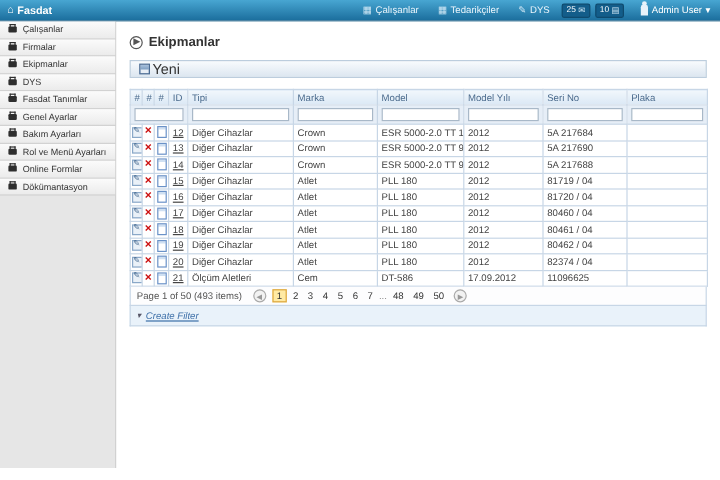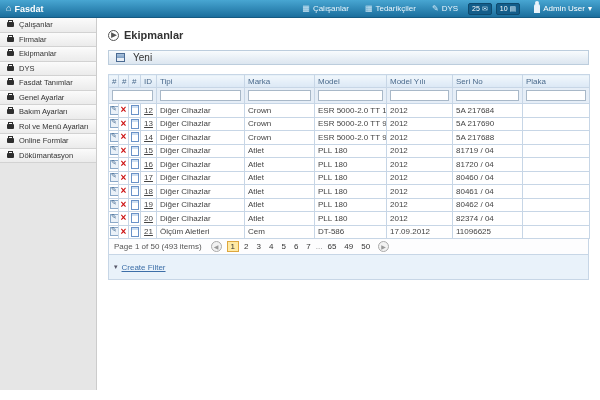--- a/index.html
+++ b/index.html
@@ -52,22 +52,22 @@
   .main { position:absolute; left:97px; top:18px; right:0; bottom:0; background:#fff; }
   .page-title { margin:11px 0 0 11px; display:flex; align-items:center; gap:5px;
     font-size:11px; font-weight:bold; color:#333; }
   .title-ic { width:11px; height:11px; border:1px solid #555; border-radius:50%;
     color:#555; font-size:7px; display:flex; align-items:center;
     justify-content:center; padding-left:1px; }
 
   .toolbar { margin:9px 0 0 11px; width:481px; height:15px;
     background:linear-gradient(#f8fbfd,#dce6f0); border:1px solid #bccddd;
     display:flex; align-items:center; padding-left:3px; }
-  .yeni-btn { display:flex; align-items:center; gap:8px; background:none;
-    border:none; font-family:inherit; font-size:10px; color:#333; cursor:pointer;
+  .yeni-btn { display:flex; align-items:center; gap:2px; background:none;
+    border:none; font-family:inherit; font-size:12px; color:#333; cursor:pointer;
     padding:0 4px; }
   .ic-new { display:inline-block; width:9px; height:9px;
     background:linear-gradient(#a9c2dd,#5b82ad); border:1px solid #4a6a92;
     box-shadow:inset 0 -3px 0 #e8eef5; }
 
   
   .grid-table { margin:9px 0 0 11px; width:481px; border-collapse:collapse;
     table-layout:fixed; font-size:8px; }
   .grid-table th, .grid-table td { border:1px solid #c7d6e6; padding:0 3px;
     white-space:nowrap; overflow:hidden; }
@@ -99,23 +99,23 @@
   .nav-circle { width:11px; height:11px; border:1px solid #aaa;
     border-radius:50%; background:#f2f2f2; color:#999; font-size:6px;
     display:flex; align-items:center; justify-content:center; cursor:pointer;
     flex:0 0 auto; }
   .page-num { padding:1px 3px; color:#333; cursor:pointer; }
   .page-num.current { background:#ffeaa4; border:1px solid #dda73f;
     padding:0 3px; }
   .page-ellipsis { color:#888; }
 
   
-  .filterbar { margin-left:11px; width:481px; height:25px;
+  .filterbar { margin-left:11px; width:481px; height:17px;
     border:1px solid #c7d6e6; border-top:none; background:#e9f2fa;
-    display:flex; align-items:center; gap:4px; padding:0 5px; font-size:8px; }
+    display:flex; align-items:center; gap:4px; padding:0 5px; font-size:8px;font-style:italic; }
   .fb-arrow { color:#556; font-size:7px; }
   .filter-link { color:#3d6fa8; text-decoration:underline; cursor:pointer; }
 </style>
 </head>
 <body>
 
 <div class="topbar">
   <div class="brand">
     <span class="home-ic">⌂</span>
     <span>Fasdat</span>
@@ -390,21 +390,21 @@
       </span>
     <span id="pages" style="display:flex;align-items:center;gap:2px;">
         <span class="page-num current">1</span>
         <span class="page-num">2</span>
         <span class="page-num">3</span>
         <span class="page-num">4</span>
         <span class="page-num">5</span>
         <span class="page-num">6</span>
         <span class="page-num">7</span>
         <span class="page-ellipsis">...</span>
-        <span class="page-num">65</span>
+        <span class="page-num">48</span>
         <span class="page-num">49</span>
         <span class="page-num">50</span>
       </span>
     <span class="nav-circle">
         <span>▶</span>
       </span>
   </div>
 
   <div class="filterbar">
     <span class="fb-arrow">▾</span>

